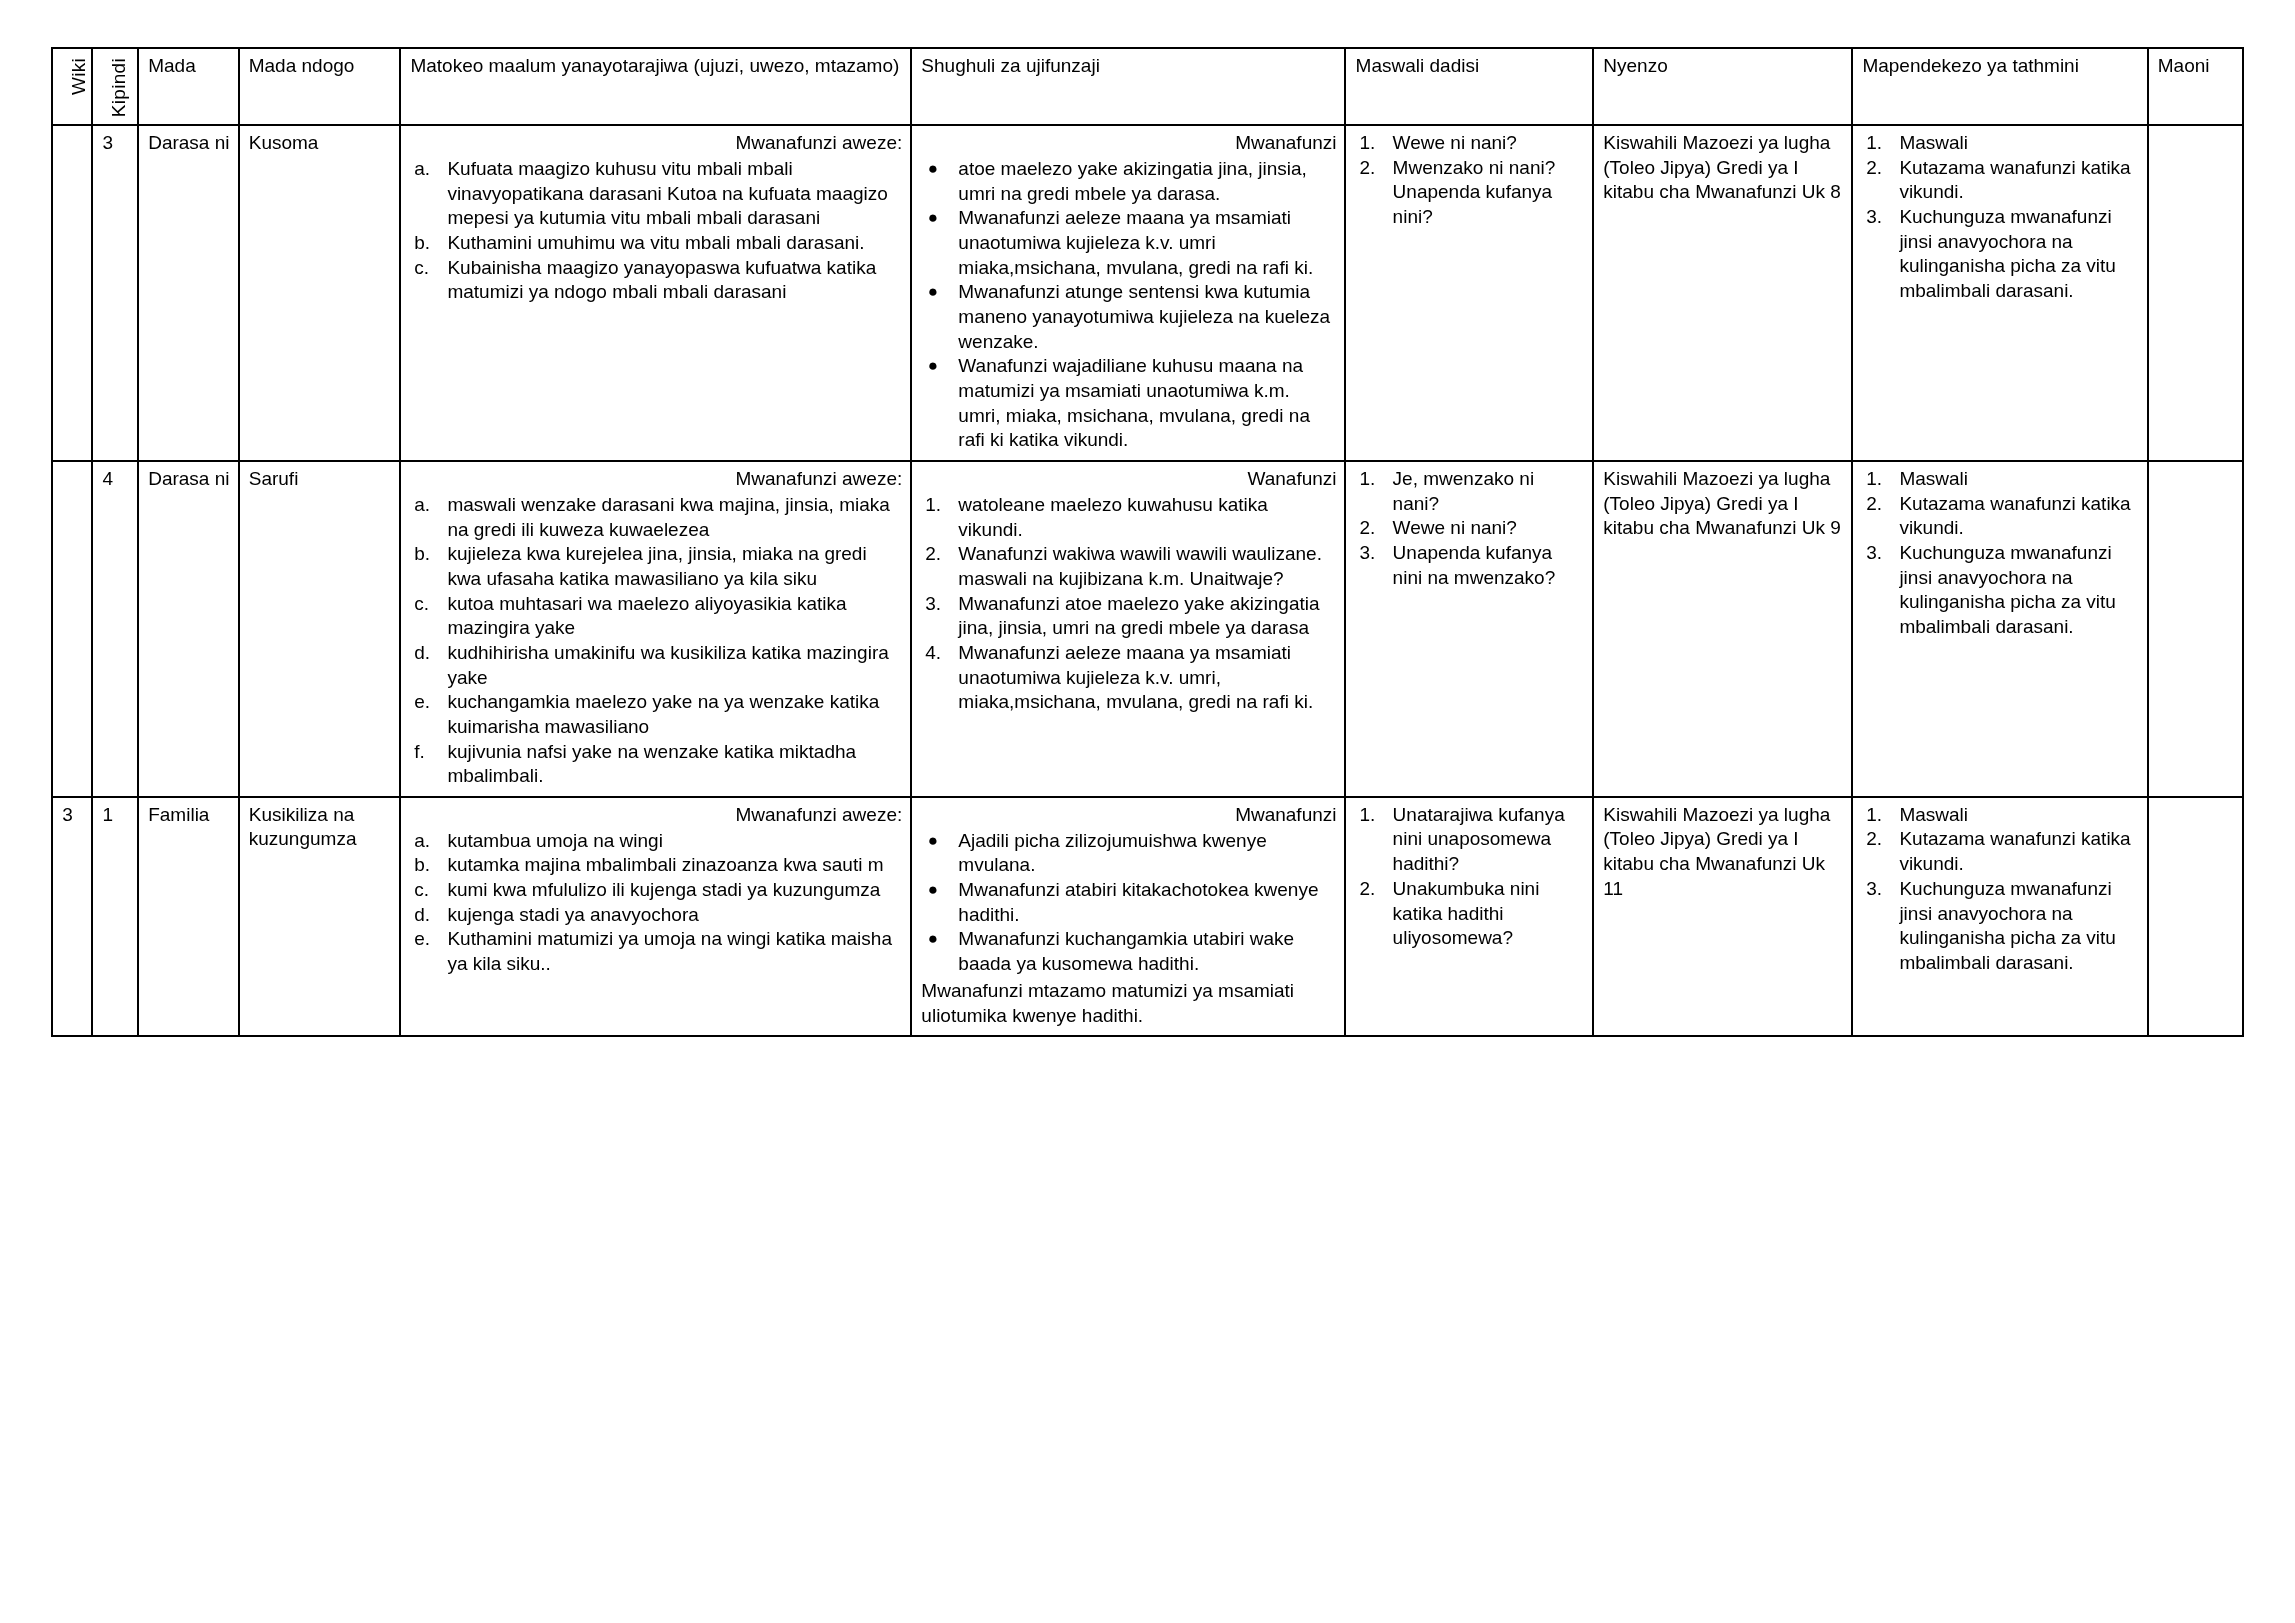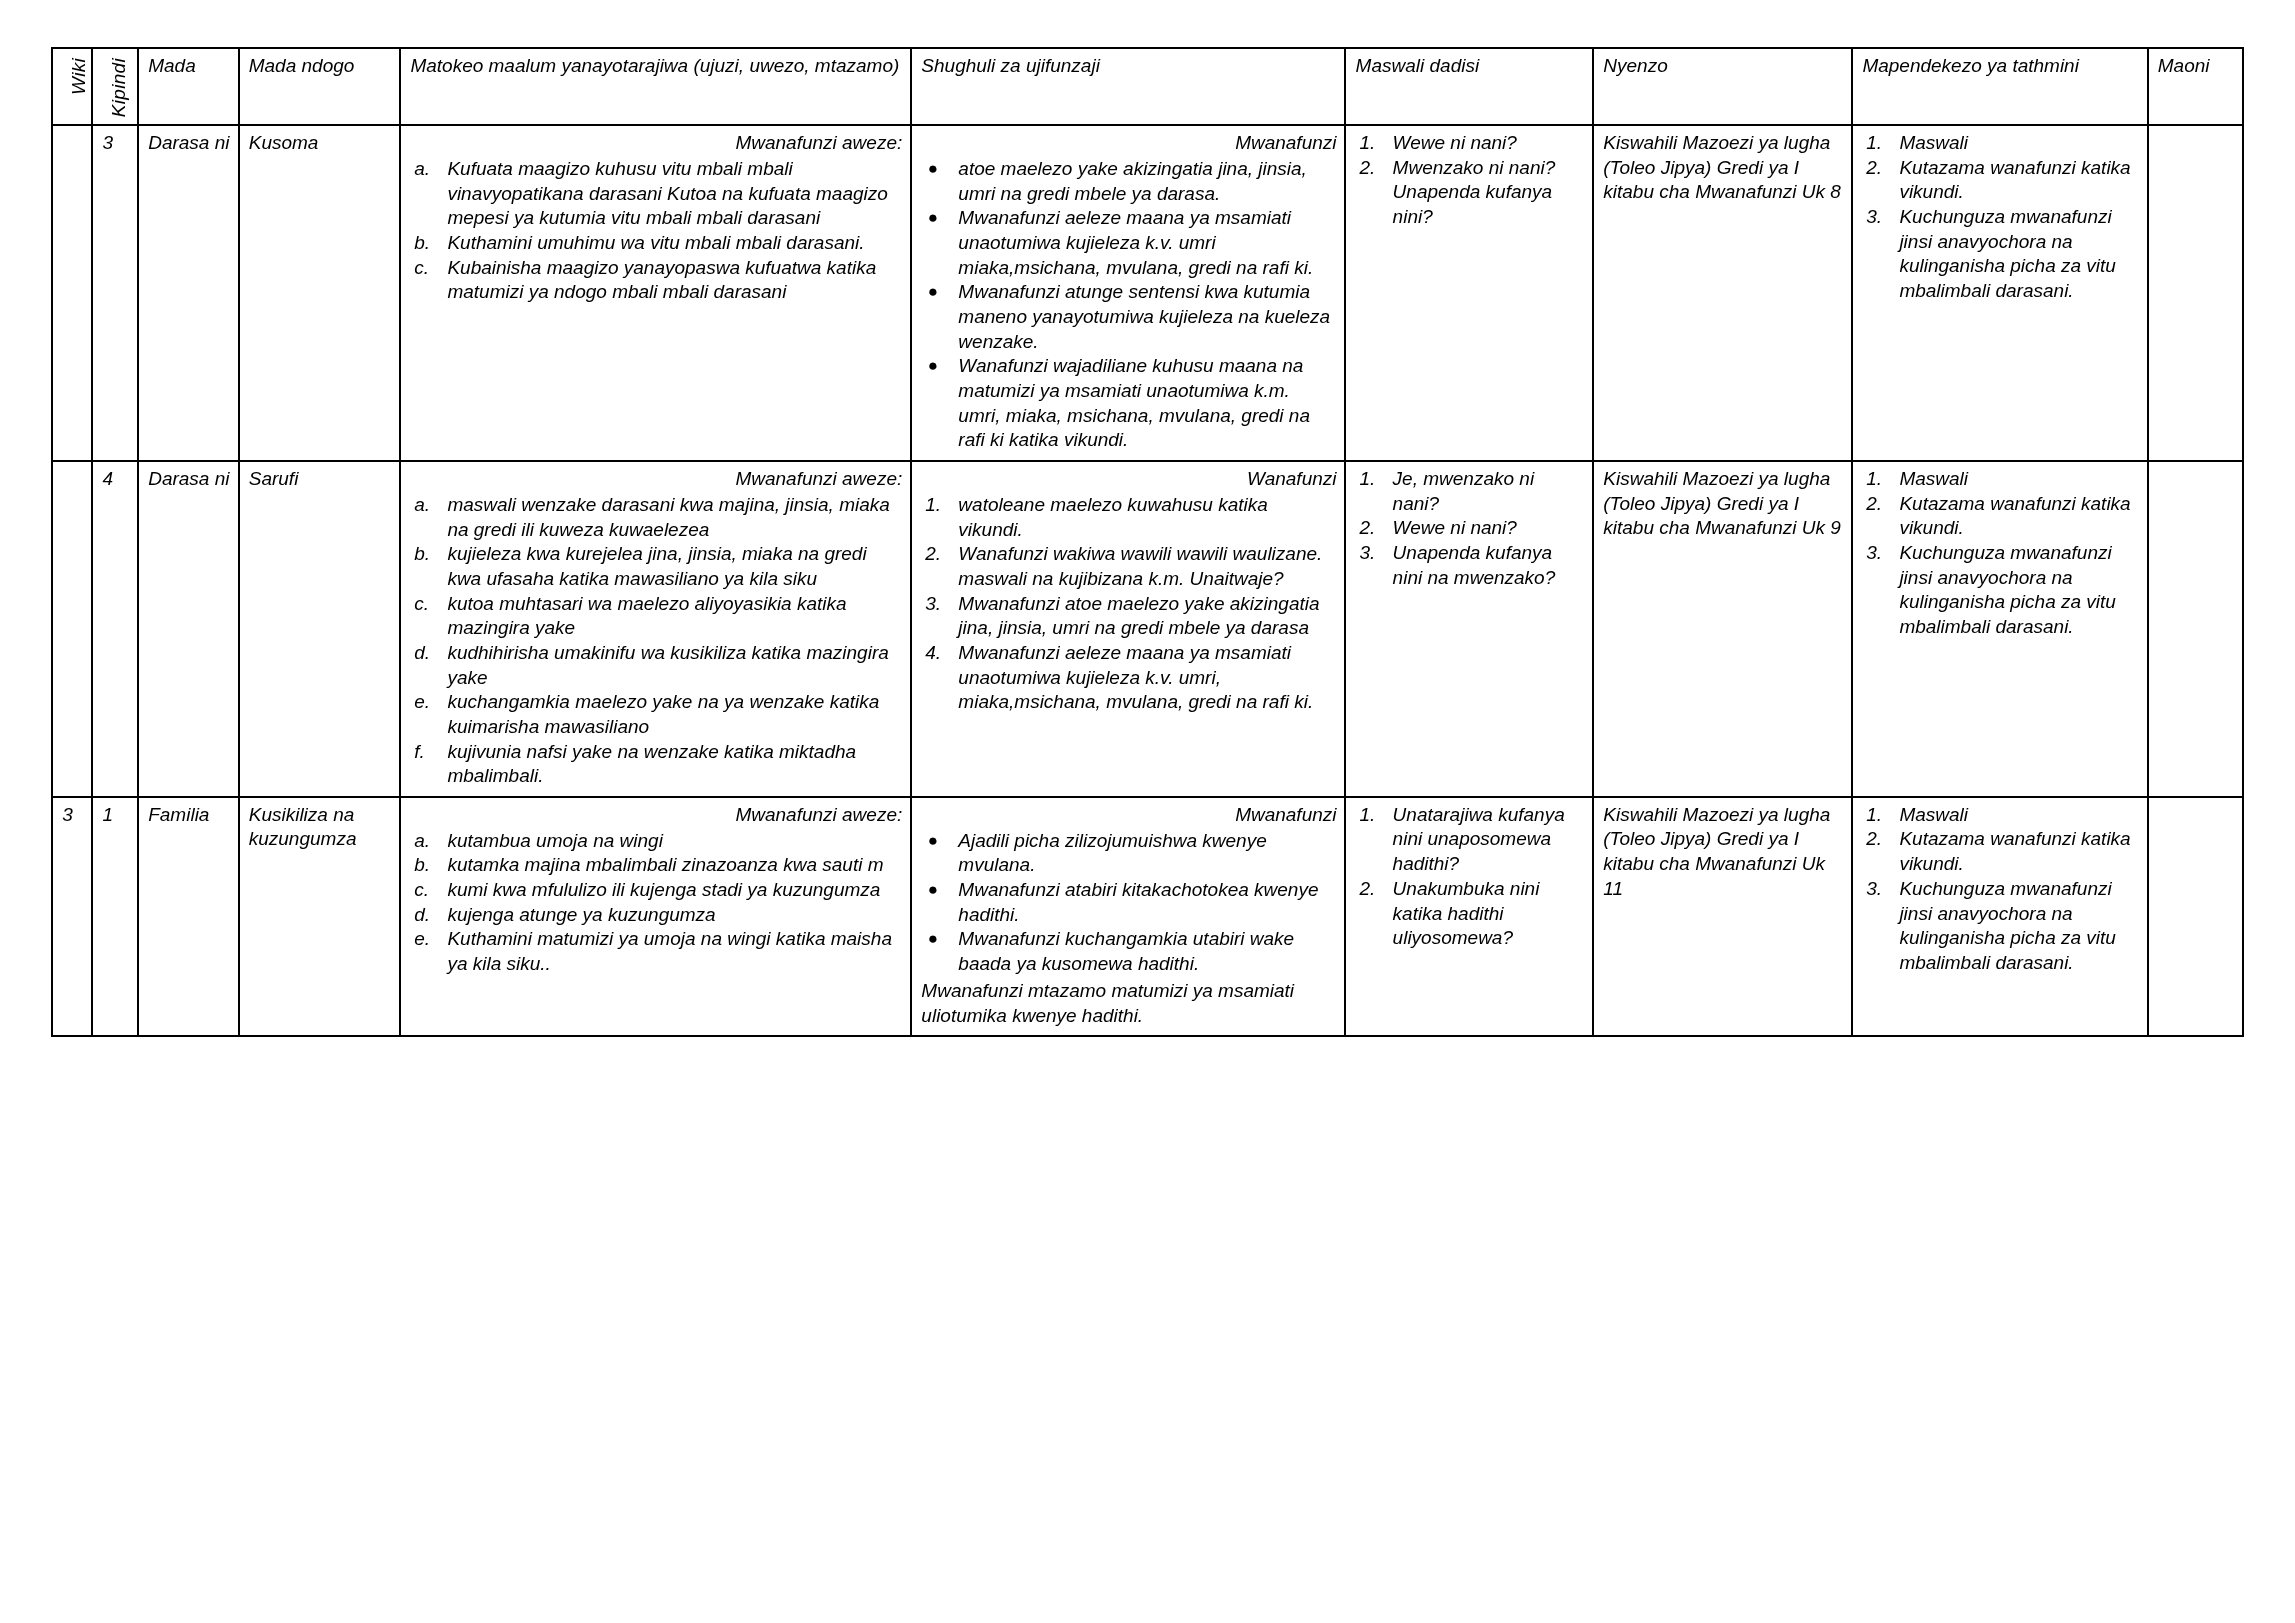--- a/index.html
+++ b/index.html
@@ -21,21 +21,20 @@
     font-size:19px;
     line-height:1.30;
   }
   table.scheme td,table.scheme th{
     border:2px solid #000000;
     vertical-align:top;
     padding:5.2px 7.9px 6.5px 9.2px;
     font-weight:normal;
     text-align:left;
     overflow:hidden;
-    font-style:italic;
   }
   
   thead th{
     padding-top:7.9px;
     padding-bottom:10.5px;
     height:60px;
   }
   th.rot{
     padding:6.5px 2.6px 6.5px 3.9px;
     white-space:nowrap;
@@ -319,21 +318,21 @@
                 <div class="li">
                   <span class="mk">b.</span>
                   <span class="tx">kutamka majina mbalimbali zinazoanza kwa sauti m</span>
                 </div>
                 <div class="li">
                   <span class="mk">c.</span>
                   <span class="tx">kumi kwa mfululizo ili kujenga stadi ya kuzungumza</span>
                 </div>
                 <div class="li">
                   <span class="mk">d.</span>
-                  <span class="tx">kujenga atunge ya kuzungumza</span>
+                  <span class="tx">kujenga stadi ya anavyochora</span>
                 </div>
                 <div class="li">
                   <span class="mk">e.</span>
                   <span class="tx">Kuthamini matumizi ya umoja na wingi katika maisha ya kila siku..</span>
                 </div>
               </div>
             </div>
           </td>
           <td>
             <div>

